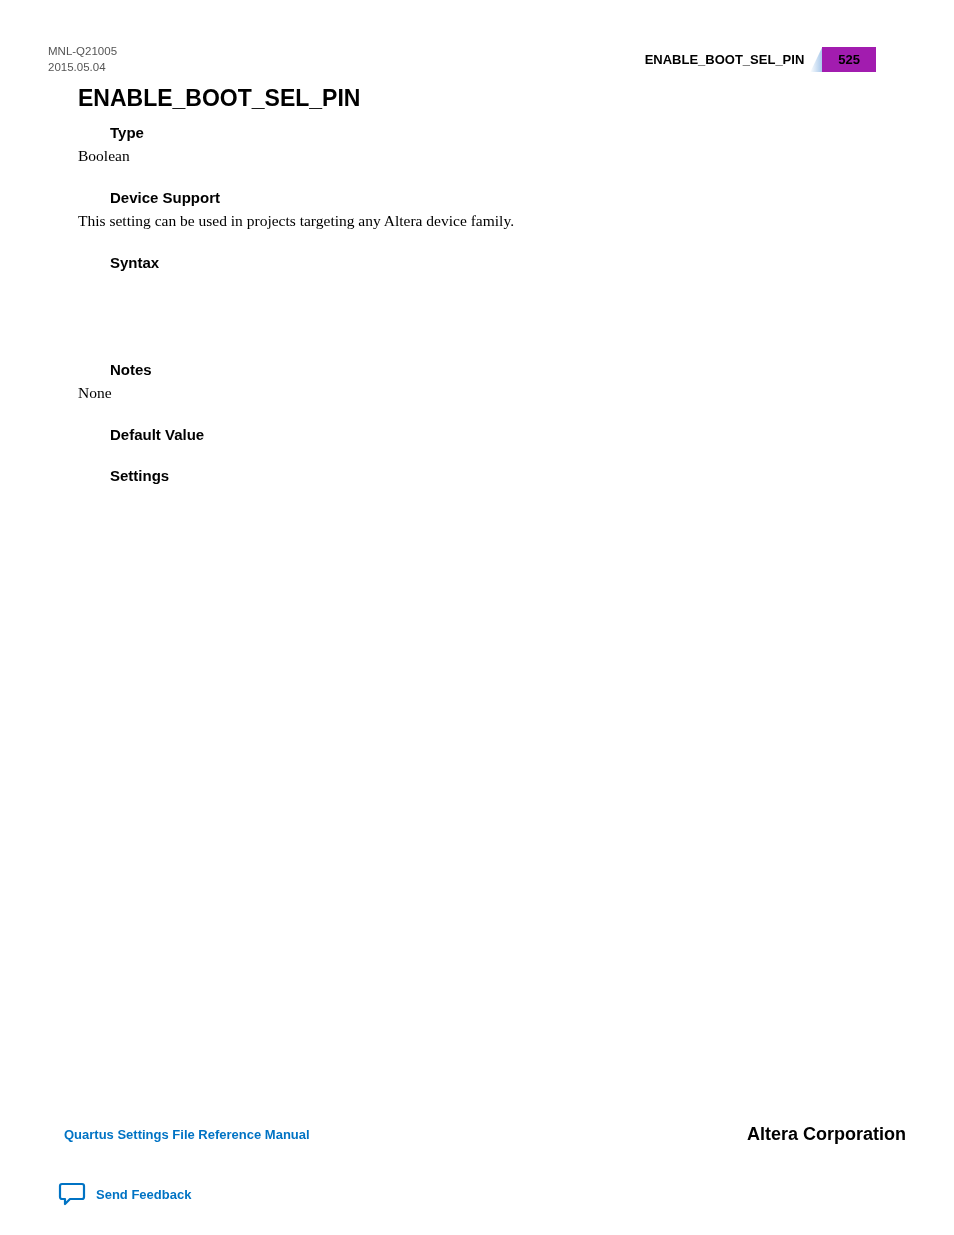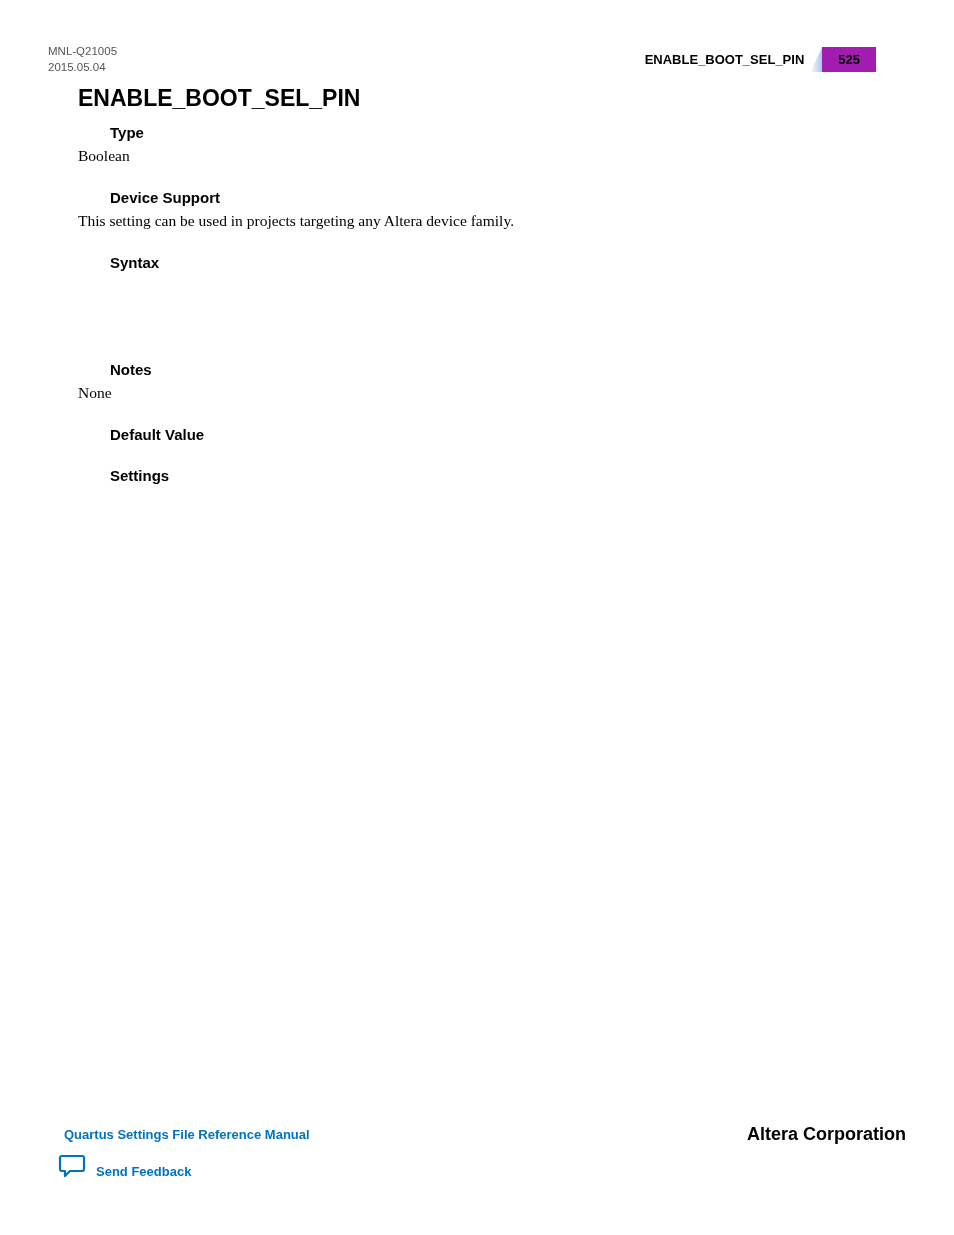--- a/index.html
+++ b/index.html
@@ -111,24 +111,24 @@
     color: #0073c4;
   }
   .footer-right {
     font-family: Arial, Helvetica, sans-serif;
     font-weight: bold;
     font-size: 18px;
     color: #000;
   }
   .feedback {
     position: absolute;
-    bottom: 56px;
+    bottom: 28px;
     left: 58px;
     display: flex;
-    align-items: flex-end;
+    align-items: center;
     gap: 10px;
   }
   .feedback-icon svg { display: block; }
   .feedback-text {
     font-family: Arial, Helvetica, sans-serif;
     font-weight: bold;
     font-size: 13px;
     color: #0073c4;
   }
 </style>

